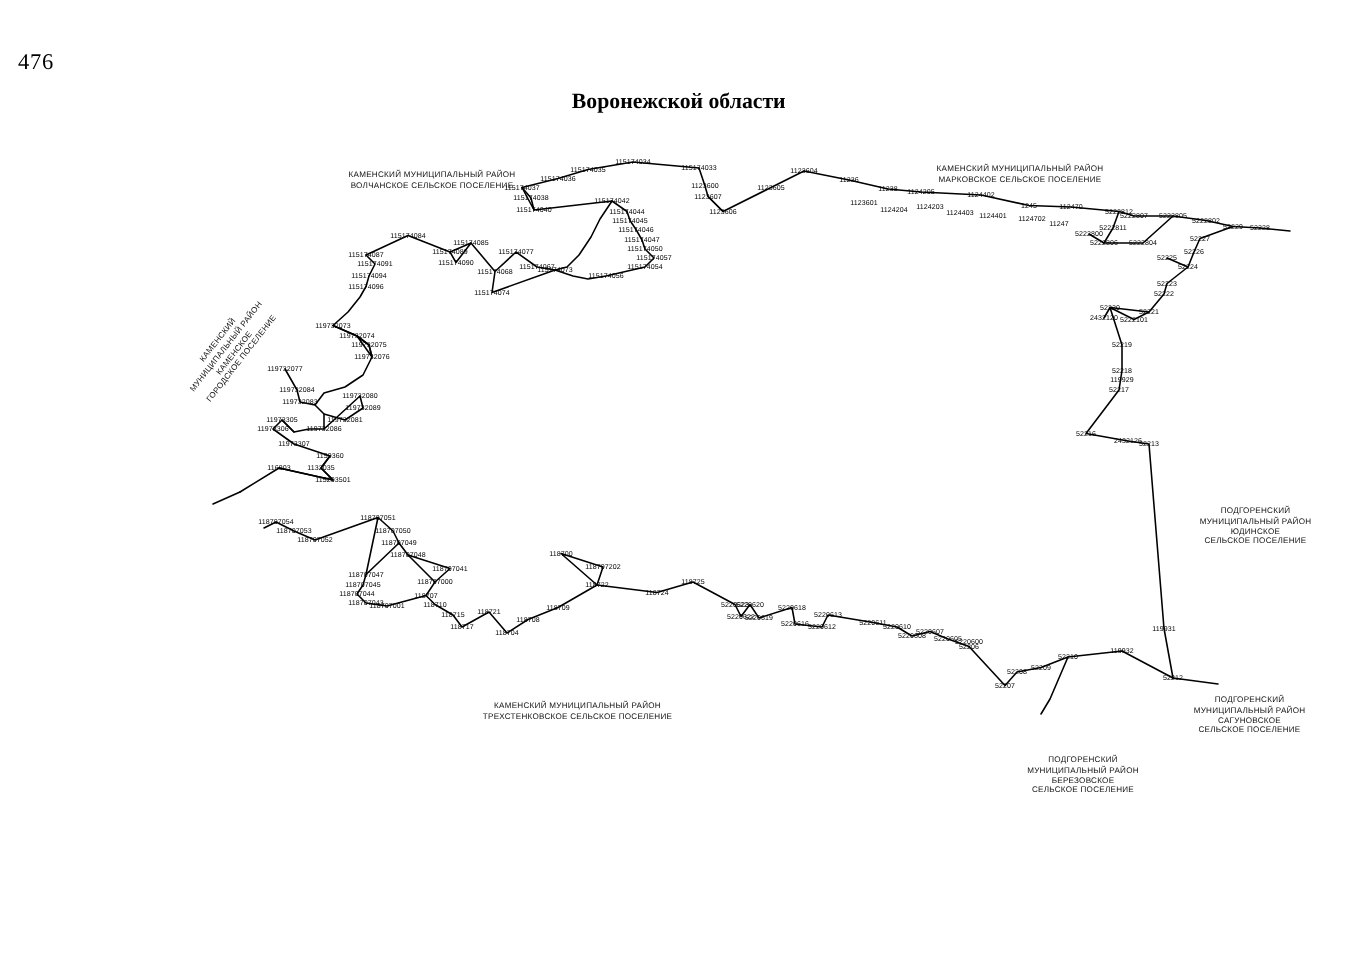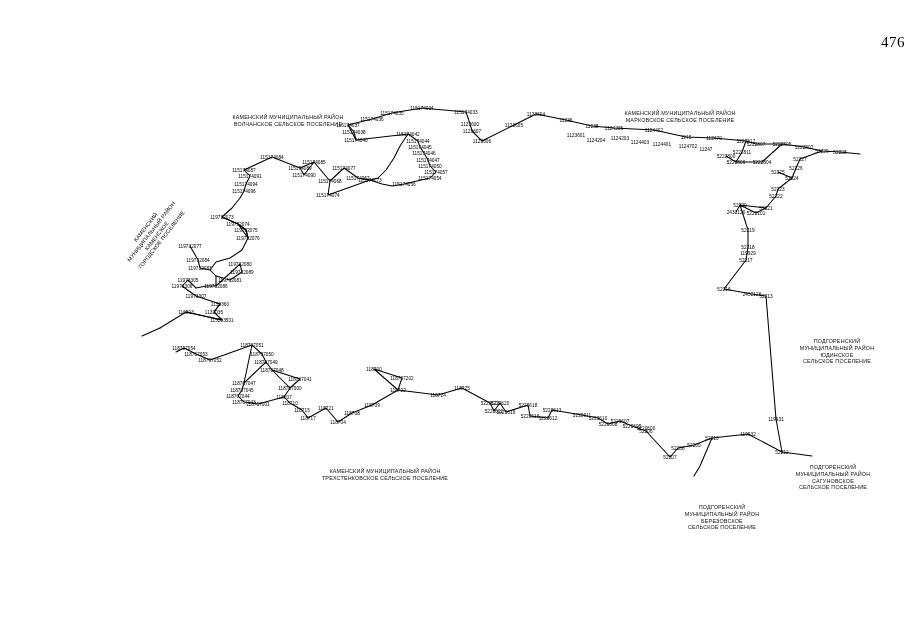--- a/index.html
+++ b/index.html
@@ -1,21 +1,21 @@
 <!DOCTYPE html>
 <html><head>
 <meta charset="utf-8">
 <style>
   html,body{margin:0;padding:0;background:#fff;}
   body{width:905px;height:640px;overflow:hidden;
        font-family:"Liberation Serif",serif;color:#000;}
   .page{position:relative;width:905px;height:640px;background:#ffffff;}
 
   .page-number{
-    position:absolute;left:12px;right:0;top:34px;text-align:right;
+    position:absolute;left:12px;right:0;top:34px;text-align:left;
     font-size:15px;font-family:"Liberation Serif",serif;letter-spacing:.5px;
   }
   .doc-title{
     position:absolute;left:90px;width:725px;top:58px;text-align:center;
     font-size:14.5px;font-weight:bold;line-height:1.45;
     font-family:"Liberation Serif",serif;
   }
 
   .map{position:absolute;left:0;top:100px;width:905px;height:460px;}
   .map svg{display:block;width:905px;height:460px;}
@@ -39,20 +39,21 @@
   }
 </style>
 </head>
 <body>
 
 <div class="page">
 
   <div class="page-number">476</div>
 
   <div class="doc-title">
+    <div>Воронежской области</div>
   </div>
 
   <div class="map">
     <svg viewBox="0 0 905 460">
       <g id="boundary-lines" stroke="#000" fill="none" stroke-width="1.05" stroke-linejoin="round" stroke-linecap="round">
 
         <polyline points="222,117 238,124 246,130 248,138 242,150 230,158 216,162 210,170 200,168 198,160 190,146 198,160 200,168 210,170 216,176 230,180 242,172 240,164 216,186 206,186 196,188 188,180 182,186 196,196 220,204 214,212 222,220 186,212"></polyline>
         <polyline points="196,188 188,180"></polyline>
         <polyline points="216,186 216,176"></polyline>
         <polyline points="160,228 186,212 222,220 214,212 220,204"></polyline>

